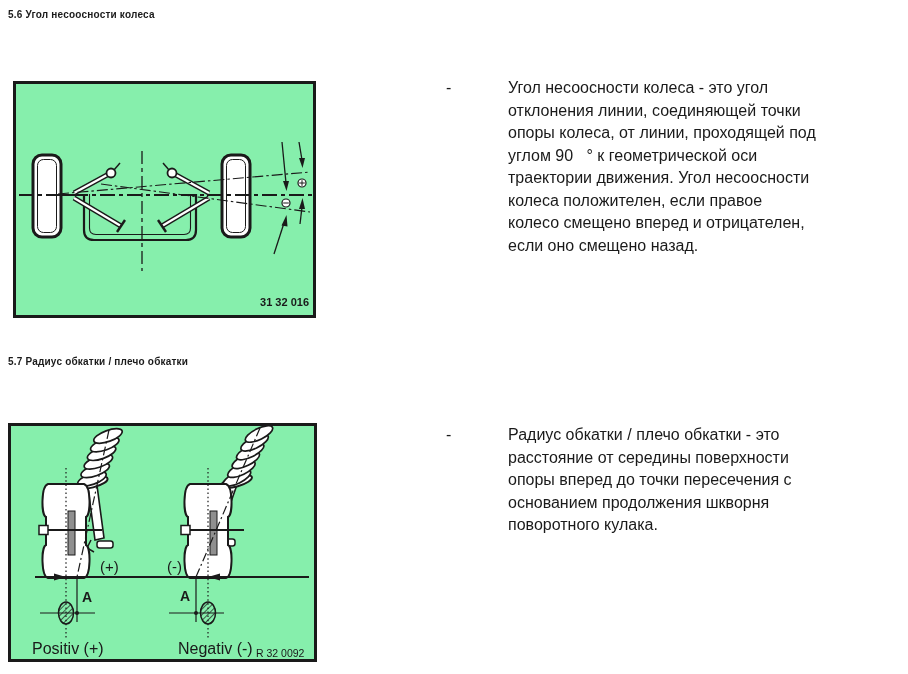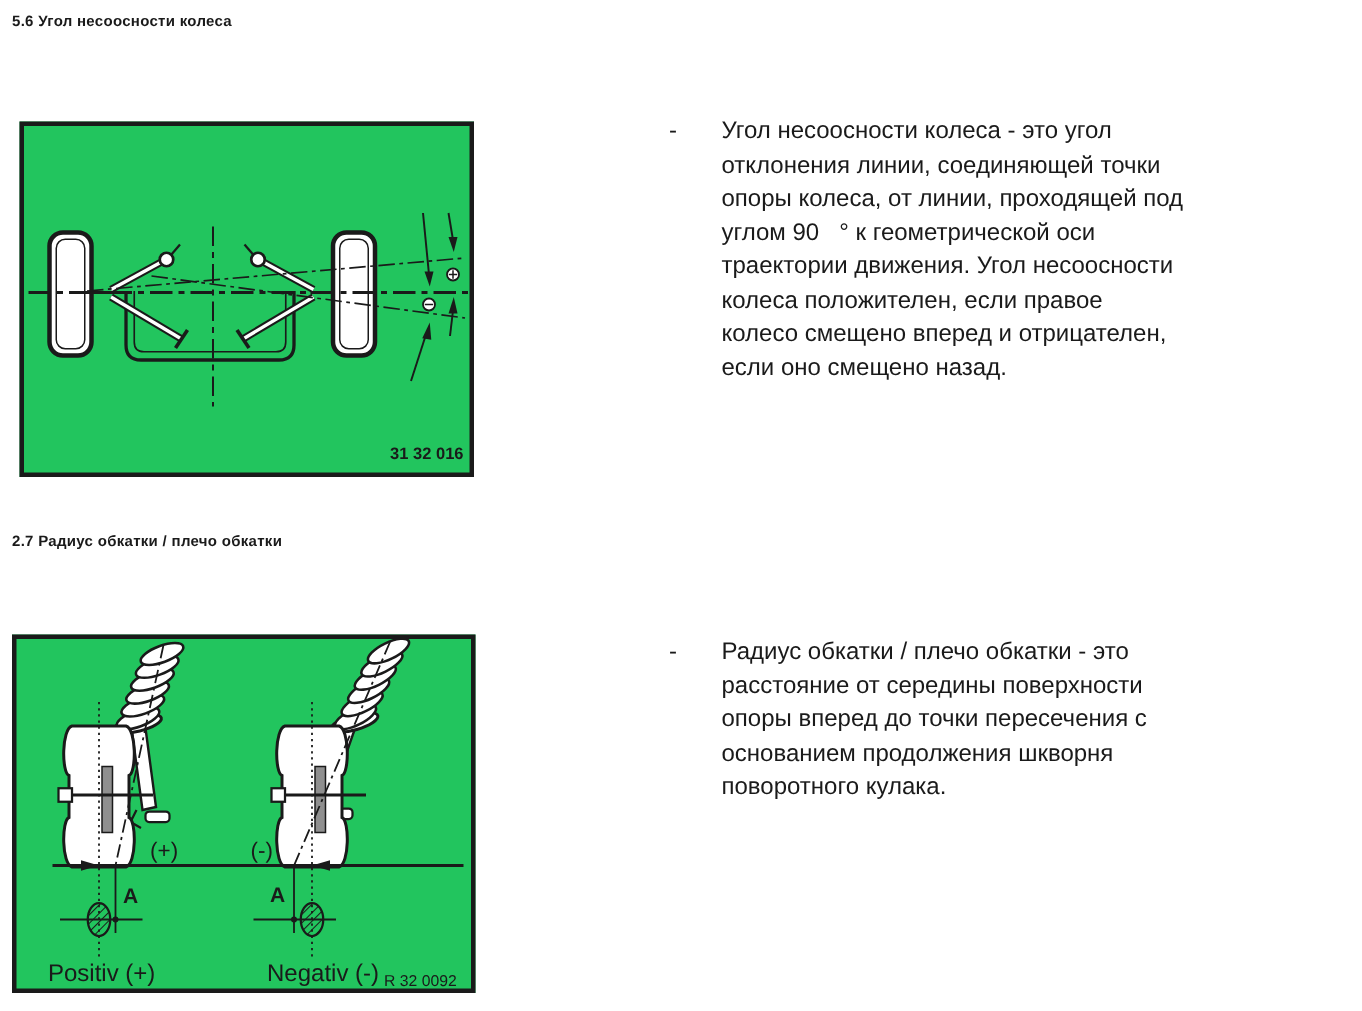--- a/index.html
+++ b/index.html
@@ -5,30 +5,30 @@
   html,body { margin:0; padding:0; background:#ffffff; }
   .page {
     position:relative; width:908px; height:674px; background:#ffffff;
     font-family:"Liberation Sans", sans-serif; color:#1a1a1a; overflow:hidden;
   }
   .h { position:absolute; margin:0; font-size:10px; font-weight:bold; letter-spacing:.2px; }
   .h1 { left:8px; top:9px; }
   .h2 { left:8px; top:356px; }
   .fig {
     position:absolute; margin:0; box-sizing:border-box;
-    border:3px solid #1a1a1a; background:#22c55e;
+    border:3px solid #1a1a1a; background:#86efac;
   }
   .fig1 { left:13px; top:81px;  width:303px; height:237px; }
   .fig2 { left:8px;  top:423px; width:309px; height:239px; }
   .fig svg { display:block; width:100%; height:100%; }
   .bullet { position:absolute; font-size:16px; line-height:22.5px; }
   .b1 { left:446px; top:77px;  width:400px; }
   .b2 { left:446px; top:424px; width:400px; }
   .marker { position:absolute; left:0; top:0; }
-  .btext { margin-left:35px; white-space:pre-line; }
+  .btext { margin-left:62px; white-space:pre-line; }
   
   .ln { stroke:#1a1a1a; fill:none; }
   .fw { stroke:#1a1a1a; fill:#ffffff; }
   .fb { fill:#1a1a1a; stroke:none; }
   text.ft { font-family:"Liberation Sans", sans-serif; fill:#1a1a1a; }
 </style>
 </head>
 <body>
 
 <div class="page">
@@ -107,21 +107,21 @@
     <div class="btext">Угол несоосности колеса - это угол
 отклонения линии, соединяющей точки
 опоры колеса, от линии, проходящей под
 углом 90 &nbsp;&nbsp;° к геометрической оси
 траектории движения. Угол несоосности
 колеса положителен, если правое
 колесо смещено вперед и отрицателен,
 если оно смещено назад.</div>
   </div>
 
-  <h1 class="h h2">2.7 Радиус обкатки / плечо обкатки</h1>
+  <h1 class="h h2">5.7 Радиус обкатки / плечо обкатки</h1>
 
   <figure class="fig fig2">
     <svg viewBox="0 0 303 233">
       <defs>
         <pattern id="hatch" width="4" height="4" patternUnits="userSpaceOnUse" patternTransform="rotate(45)">
           <line x1="0" y1="0" x2="0" y2="4" stroke="#1a1a1a" stroke-width="1.4"></line>
         </pattern>
       </defs>
 
       <g>

